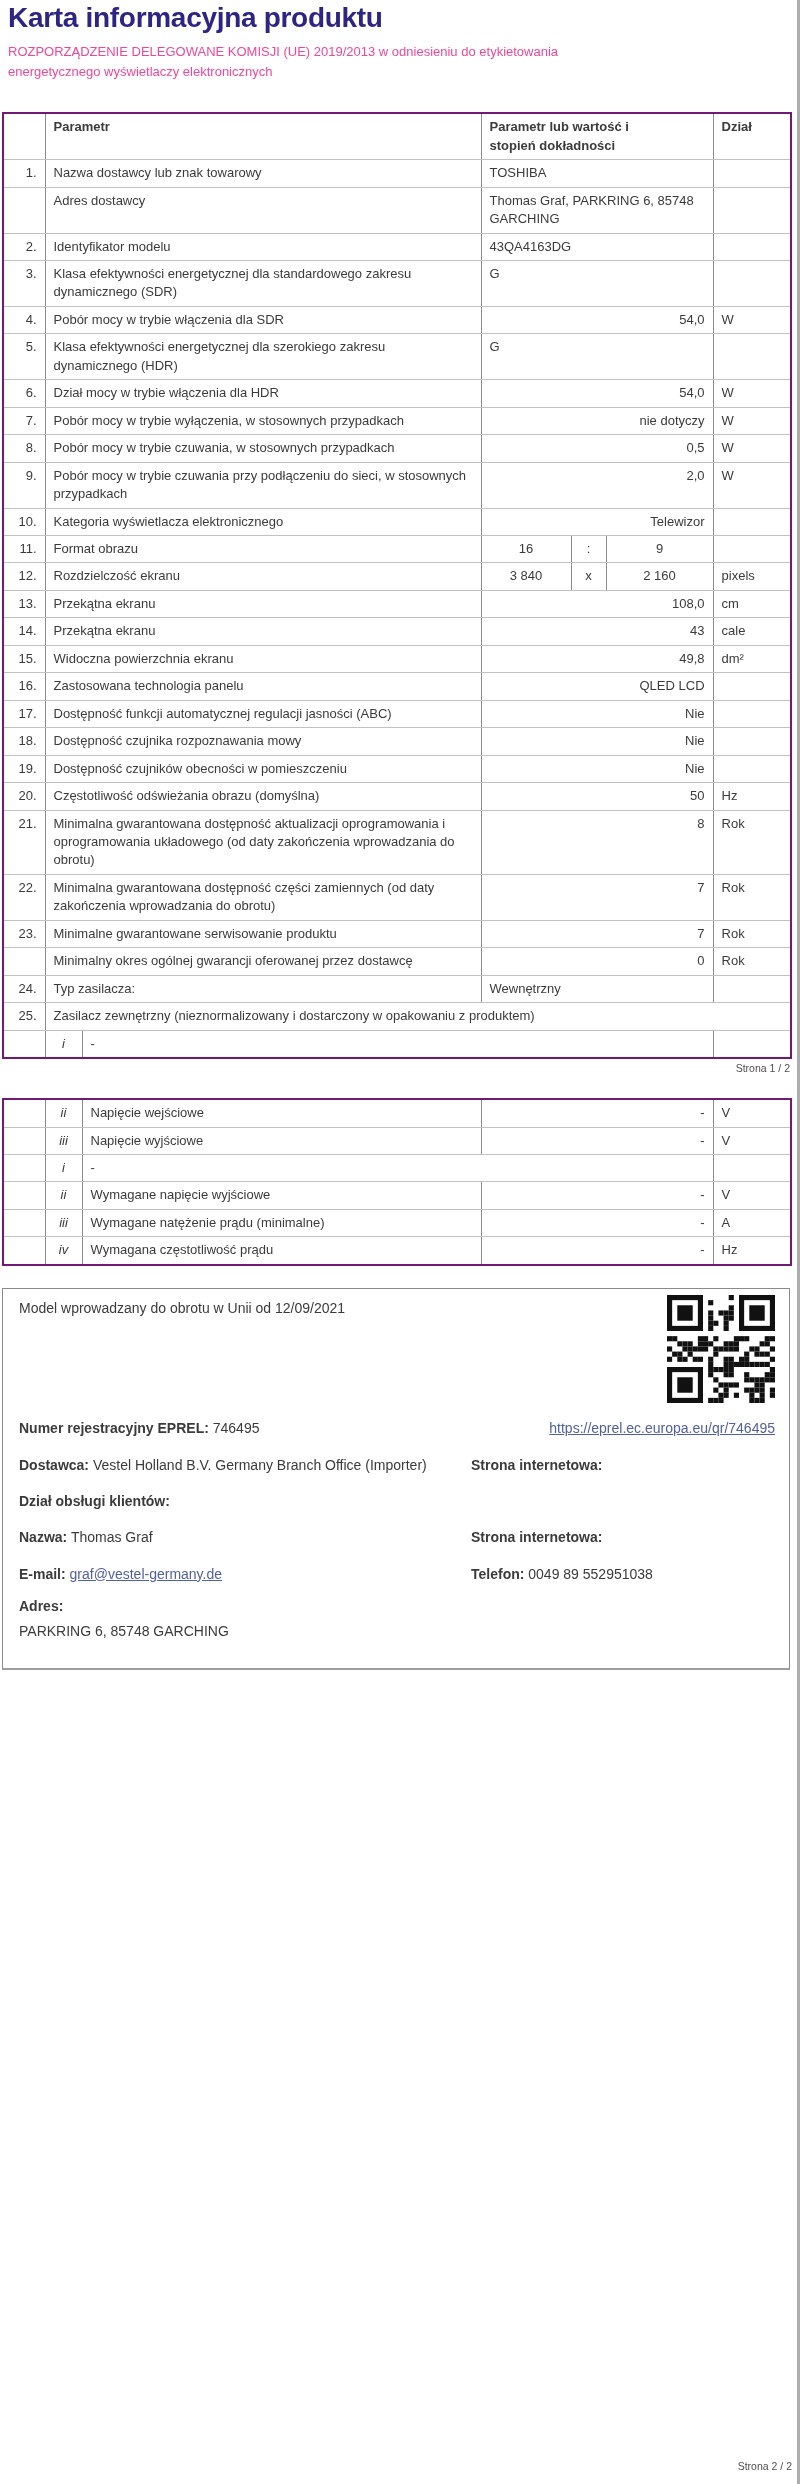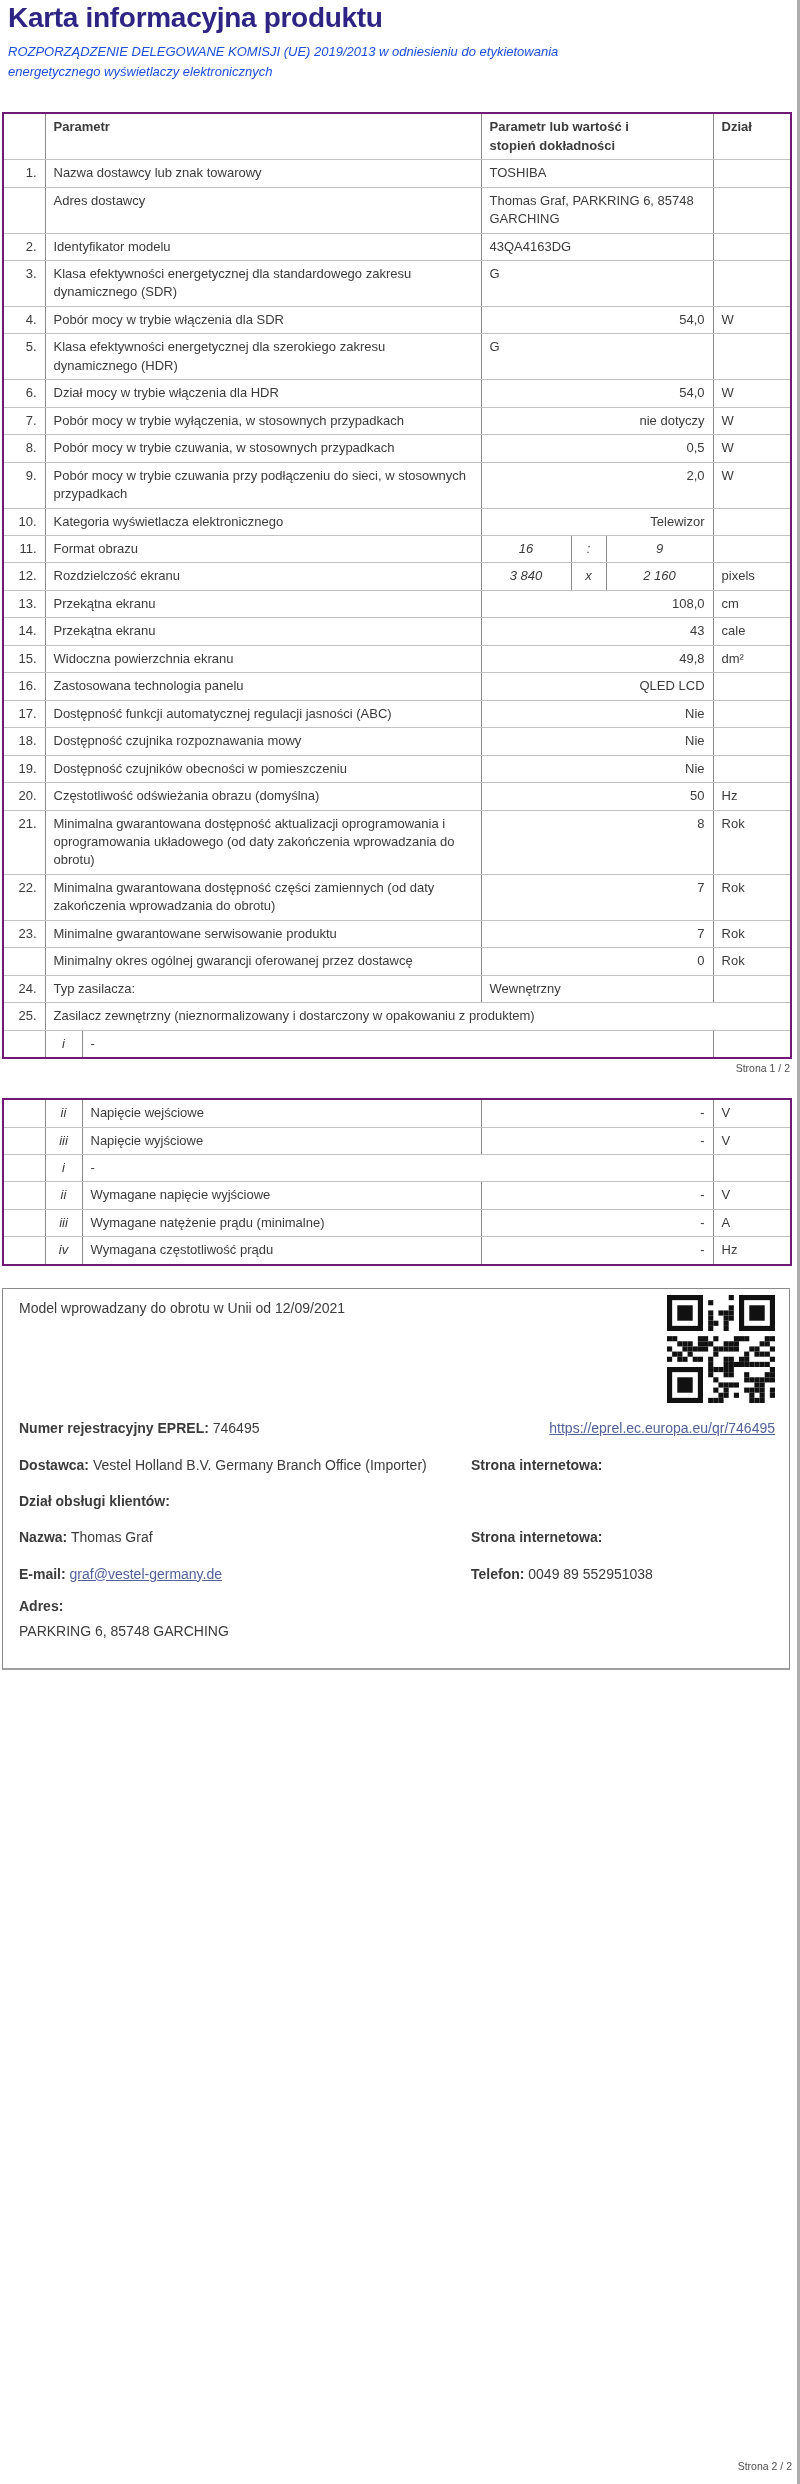--- a/index.html
+++ b/index.html
@@ -4,31 +4,31 @@
 <style>
   :root{
     --title:#2d2483; --link:#51619b; --text:#3b3b3b;
     --bv:#8c8c8c; --bh:#c2c2c2; --edge:#adadad;
   }
   html,body{margin:0;padding:0;background:#fff;}
   .page{position:relative;width:800px;height:2484px;background:#fff;overflow:hidden;
         font-family:"Liberation Sans",sans-serif;color:var(--text);}
   .edge-strip{position:absolute;top:0;right:0;width:3px;height:100%;background:var(--edge);}
   .title{margin:2px 0 0;padding-left:8px;font-size:28px;font-weight:bold;color:var(--title);letter-spacing:-0.3px;}
-  .subtitle{margin:8px 0 0;padding-left:8px;font-size:13px;line-height:1.55;max-width:600px;color:#1d4ed8;font-style:italic;}
+  .subtitle{margin:8px 0 0;padding-left:8px;font-size:13px;line-height:1.55;max-width:600px;color:#ec4899;}
 
   table.fiche{border-collapse:collapse;table-layout:fixed;width:788px;margin-left:2px;border:2px solid #701a75;}
   table.fiche td{border:1px solid var(--bv);border-top:1px solid var(--bh);border-bottom:1px solid var(--bh);
     padding:4px 8px;font-size:13px;line-height:1.42;color:var(--text);vertical-align:top;word-wrap:break-word;}
   td.c-num{text-align:right;padding-right:11px;padding-left:2px;}
   td.c-param{padding-left:9px;}
   td.c-sub{font-style:italic;text-align:center;padding-left:2px;padding-right:2px;}
   td.v-left{}
   td.v-right{text-align:right;padding-right:10px;}
-  td.v-center{text-align:center;padding-left:2px;padding-right:2px;font-style:italic;}
+  td.v-center{text-align:center;padding-left:2px;padding-right:2px;}
   td.c-unit{padding-left:14px;}
   .bold{font-weight:bold;}
   .hdrwrap{display:inline-block;max-width:162px;}
   .t2{margin-top:24px;}
   .pagenum{width:790px;text-align:right;font-size:10.5px;color:#4f4f4f;margin-top:3px;}
   .p2{position:absolute;top:2460px;right:8px;width:auto;margin:0;}
 
   .infobox{position:relative;width:788px;margin:22px 0 0 2px;box-sizing:border-box;min-height:382px;
     border:1px solid #8a8a8a;border-bottom:2px solid #9f9f9f;padding:8px 14px 16px 16px;font-size:14px;}
   .qr{position:absolute;top:6px;right:14px;width:108px;height:108px;}

